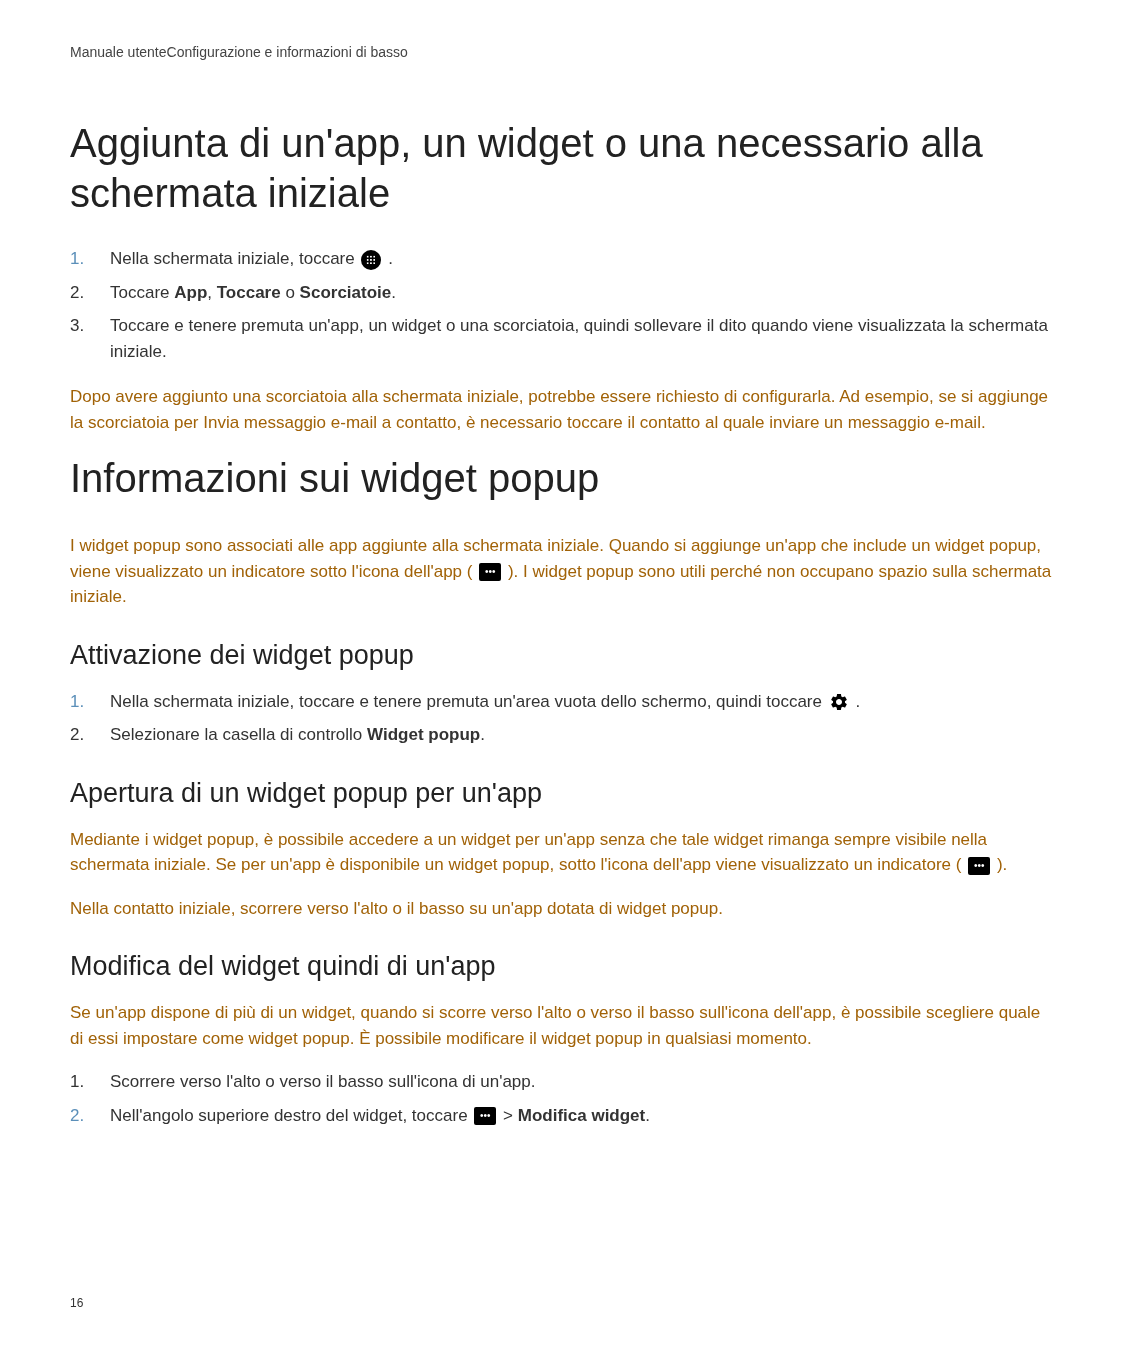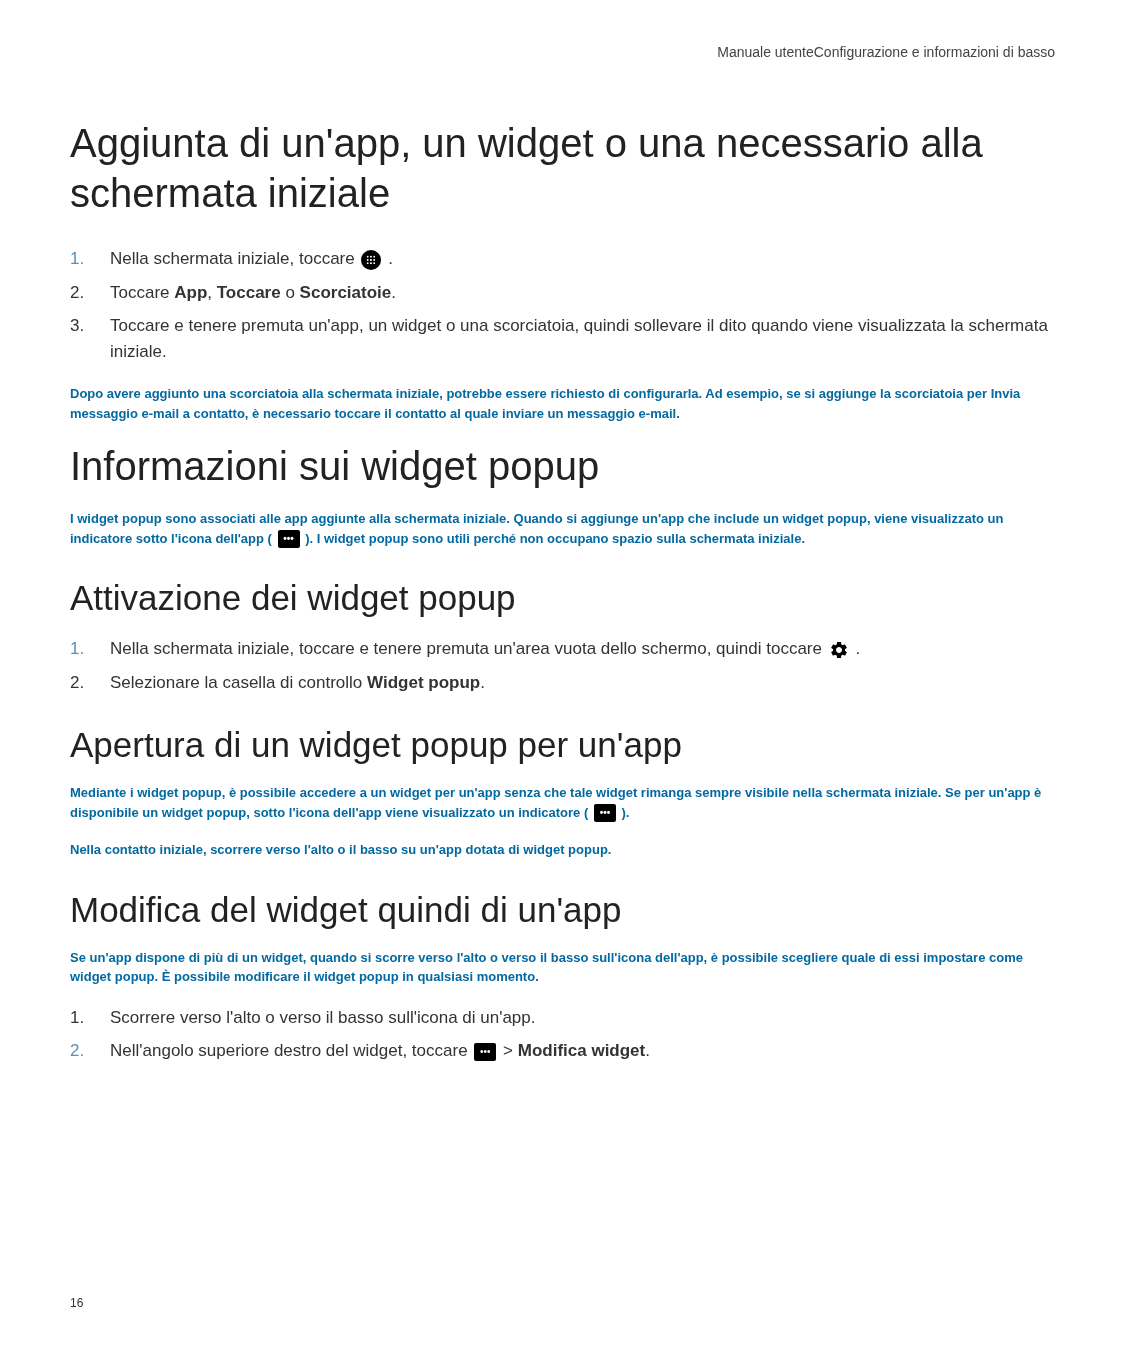--- a/index.html
+++ b/index.html
@@ -11,38 +11,38 @@
       width: 1125px;
       height: 1350px;
       background: #fff;
       font-family: Arial, Helvetica, sans-serif;
       color: #333;
       padding: 44px 70px 40px 70px;
       position: relative;
     }
     .header {
       display: flex;
-      justify-content: flex-end;
+      justify-content: flex-start;
       font-size: 14px;
       color: #444;
       margin-bottom: 58px;
     }
     h1 {
       font-size: 40px;
       font-weight: 400;
       color: #222;
       line-height: 1.25;
       margin-bottom: 28px;
     }
     h1.second {
       margin-top: 18px;
-      margin-bottom: 18px;
+      margin-bottom: 30px;
     }
     h2 {
-      font-size: 35px;
+      font-size: 27px;
       font-weight: 400;
       color: #222;
       margin-top: 30px;
       margin-bottom: 18px;
     }
     ol {
       list-style: none;
       margin-left: 0;
       margin-bottom: 20px;
     }
@@ -58,25 +58,24 @@
       width: 40px;
       flex-shrink: 0;
     }
     ol li .num.blue {
       color: #5b8fb9;
     }
     ol li .content {
       flex: 1;
     }
     p.body {
-      font-size: 13px;
+      font-size: 17px;
       line-height: 1.5;
-      color: #0369a1;
+      color: #a16207;
       margin-bottom: 18px;
-      font-weight: bold;
     }
     .bold {
       font-weight: 700;
     }
     .icon {
       display: inline-flex;
       align-items: center;
       justify-content: center;
       vertical-align: middle;
       margin: 0 2px;

